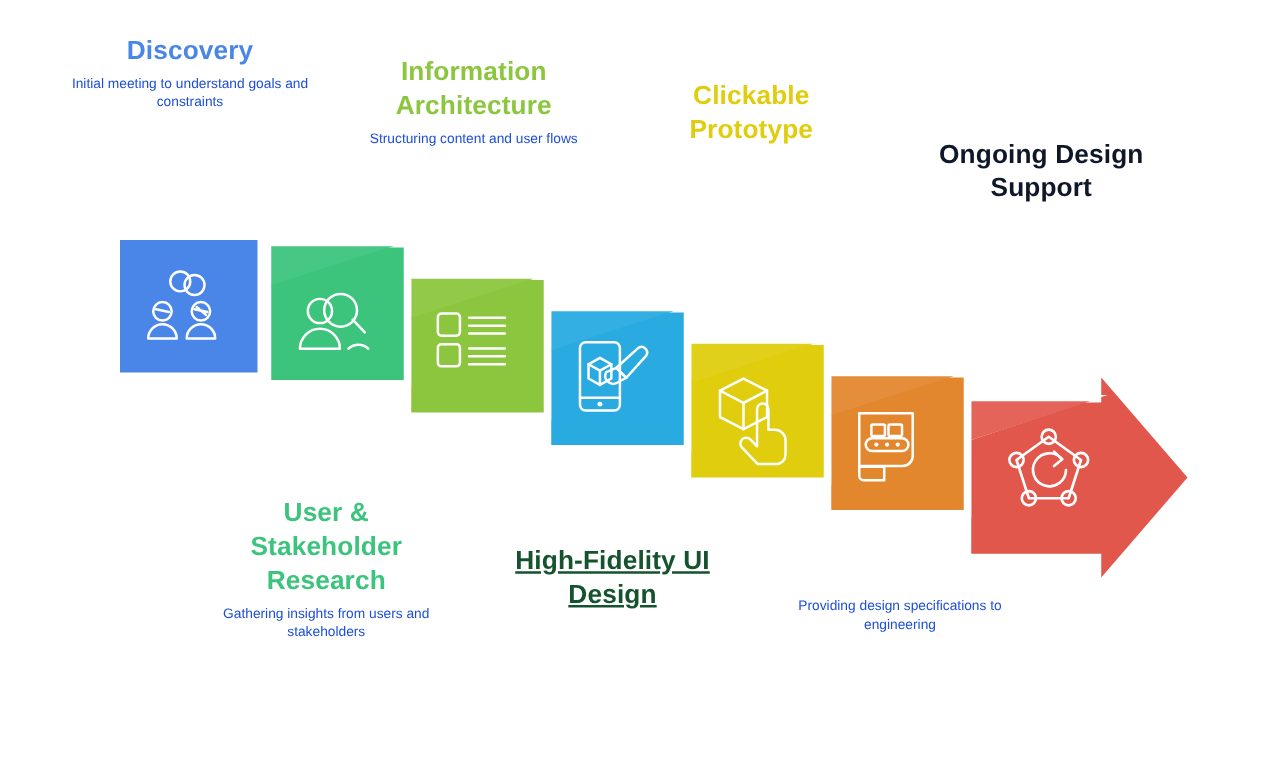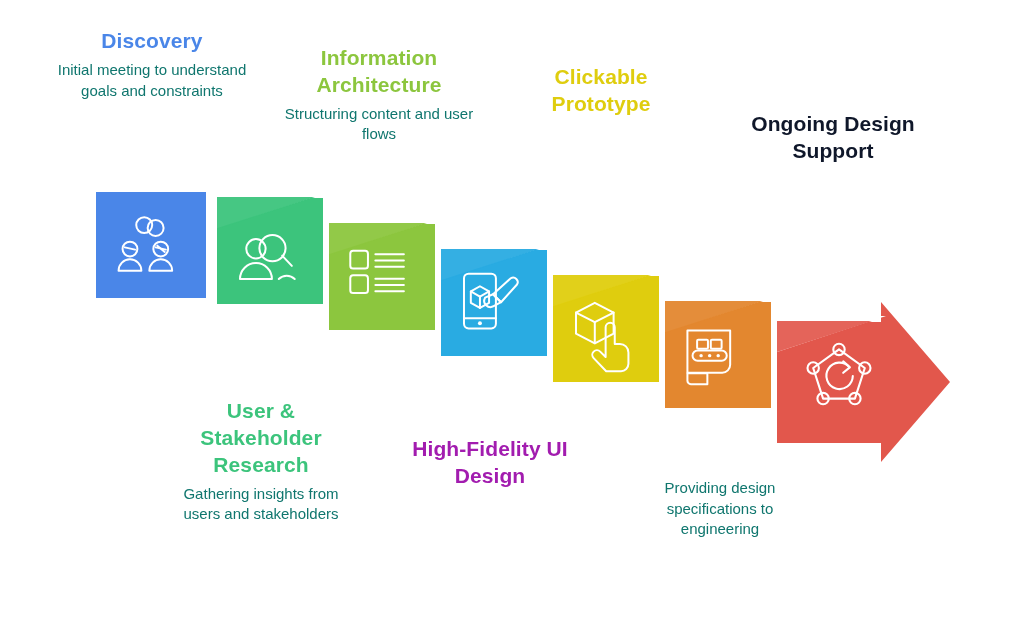--- a/index.html
+++ b/index.html
@@ -15,23 +15,23 @@
   
   .callout{position:absolute;text-align:center;}
   .callout .c-title{
     font-weight:bold;
     font-size:21px;
     line-height:1.28;
     letter-spacing:.1px;
     margin:0 0 5px 0;
   }
   .callout .c-desc{
-    font-size:15px;
+    font-size:11px;
     line-height:1.38;
-    color:#0f766e;
+    color:#1d4ed8;
     margin:0;
   }
 
   
   .co-0{left:57px;  top:28px;  width:190px;}
   .co-1{left:283px; top:45px;  width:192px;}
   .co-2{left:525px; top:64px;  width:152px;}
   .co-3{left:733px; top:111px; width:200px;}
   .co-4{left:174px; top:398px; width:174px;}
   .co-5{left:396px; top:436px; width:188px;}
@@ -183,20 +183,20 @@
   <div class="callout co-3">
     <div class="c-title" style="color: #0f172a;">Ongoing Design Support</div>
   </div>
 
   <div class="callout co-4">
     <div class="c-title" style="color: rgb(60, 196, 124);">User &amp; Stakeholder Research</div>
     <div class="c-desc">Gathering insights from users and stakeholders</div>
   </div>
 
   <div class="callout co-5">
-    <div class="c-title" style="color: #a21caf;">High-Fidelity UI Design</div>
+    <div class="c-title" style="color: #14532d; text-decoration: underline;">High-Fidelity UI Design</div>
   </div>
 
   <div class="callout co-6">
     <div class="c-desc">Providing design specifications to engineering</div>
   </div>
 
 </div>
 
 </body></html>

